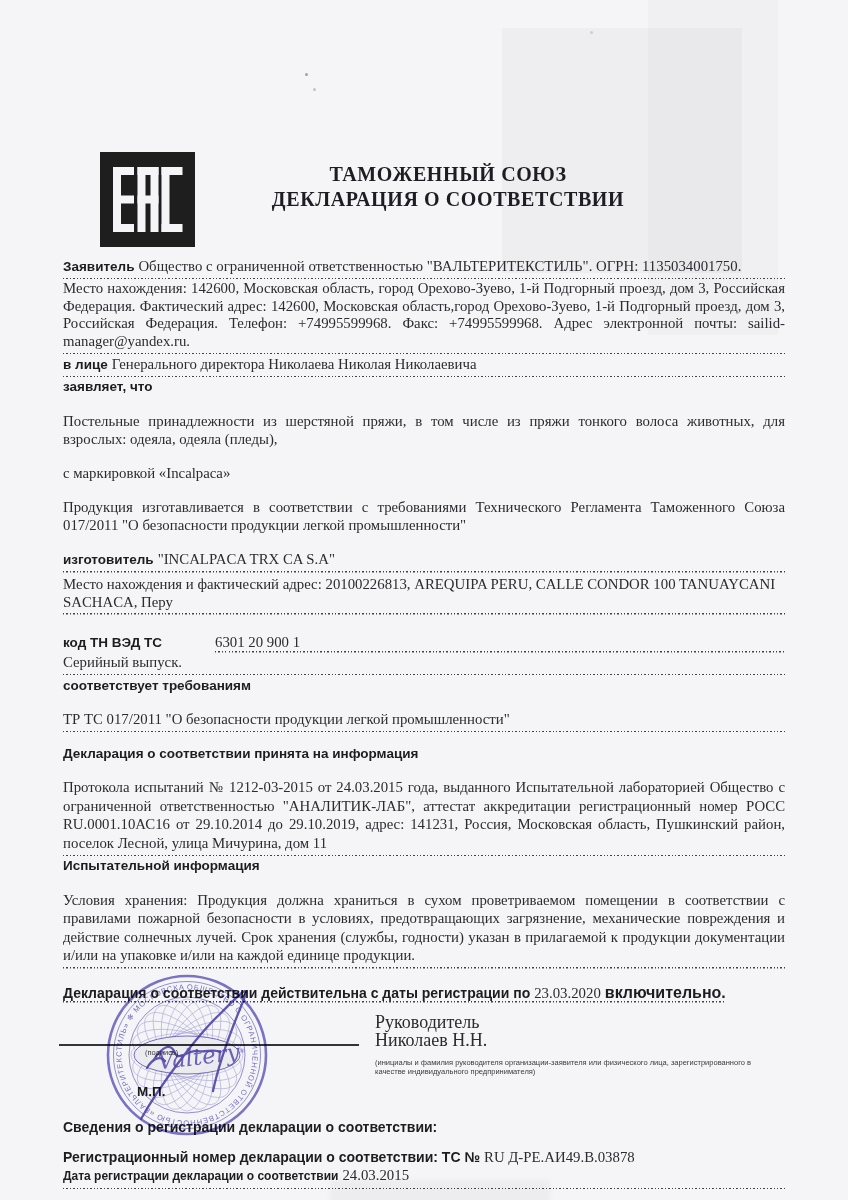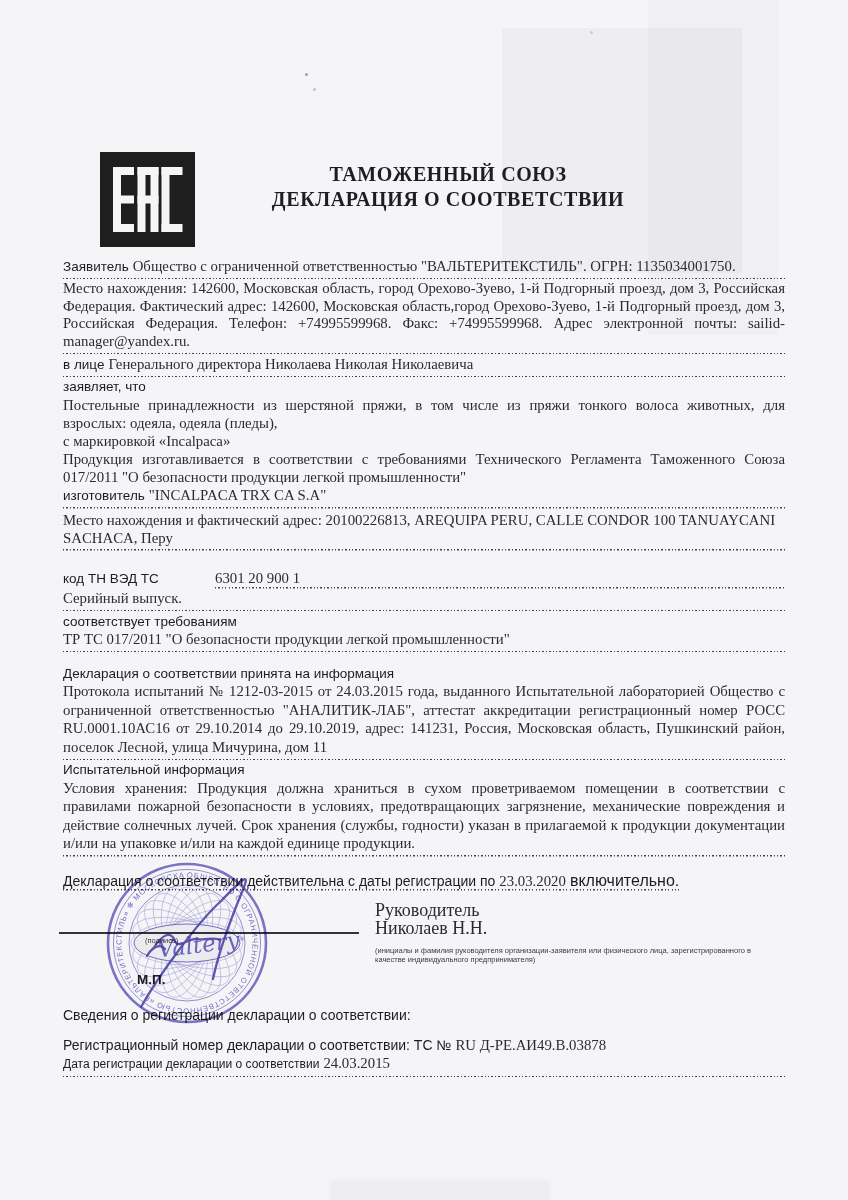--- a/index.html
+++ b/index.html
@@ -14,25 +14,25 @@
   .band1{left:502px;top:28px;width:240px;height:245px;background:rgba(120,120,135,.05);}
   .band2{left:648px;top:0;width:130px;height:335px;background:rgba(120,120,135,.04);}
   .speck{width:3px;height:3px;border-radius:50%;background:rgba(60,60,70,.45);}
   .ghost{background:rgba(90,90,120,.05);filter:blur(2px);}
 
   .header{position:relative;height:95px;margin-top:152px;}
   .eac{position:absolute;left:37px;top:0;}
   .titlebox{position:absolute;left:calc(50% + 24px);transform:translateX(-50%);top:10px;
     text-align:center;font-weight:bold;font-size:20px;line-height:25px;letter-spacing:.6px;color:#1d1d23;white-space:nowrap;}
 
-  .lbl{font-family:"Liberation Sans",sans-serif;font-weight:normal;font-size:13.5px;color:#1c1c21;}
+  .lbl{font-family:"Liberation Sans",sans-serif;font-weight:bold;font-size:13.5px;color:#1c1c21;}
   .ser{font-size:14.8px;}
   p,.fld{margin:0;}
   .just{text-align:justify;}
-  .line{line-height:17.4px;}
+  .line{line-height:17.4px;margin-top:16px;}
   .dotrule{height:3px;margin-top:1px;
     background-image:repeating-linear-gradient(to right,#41414a 0 1.3px,transparent 1.3px 3.4px);
     background-size:100% 1.5px;background-repeat:no-repeat;background-position:left bottom;}
   .dotunder{background-image:repeating-linear-gradient(to right,#41414a 0 1.3px,transparent 1.3px 3.4px);
     background-size:100% 1.5px;background-repeat:no-repeat;background-position:left bottom;padding-bottom:2px;}
 
   .tnrow{display:flex;align-items:baseline;justify-content:flex-end;}
   .tnlabel{width:152px;flex:0 0 152px;}
   .tnval{flex:1;}
 

